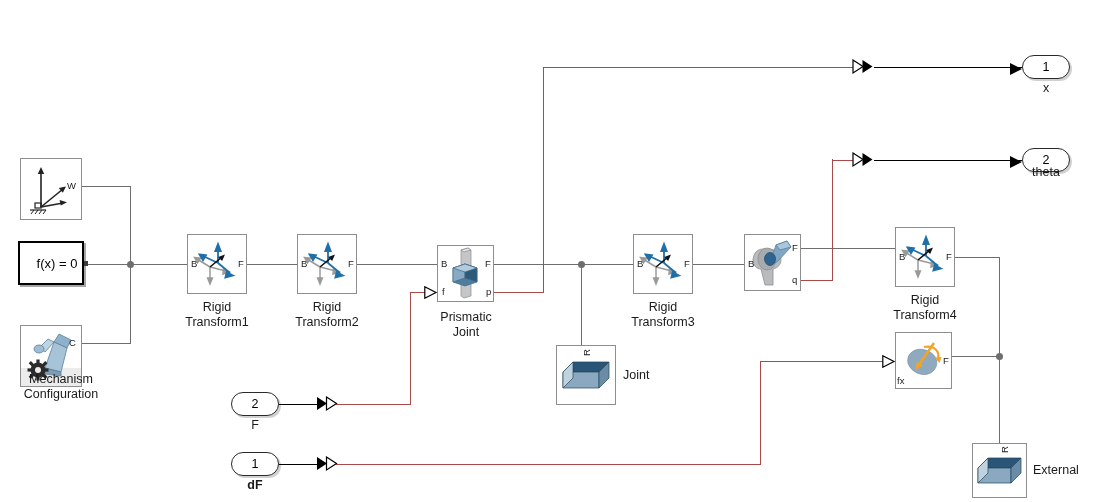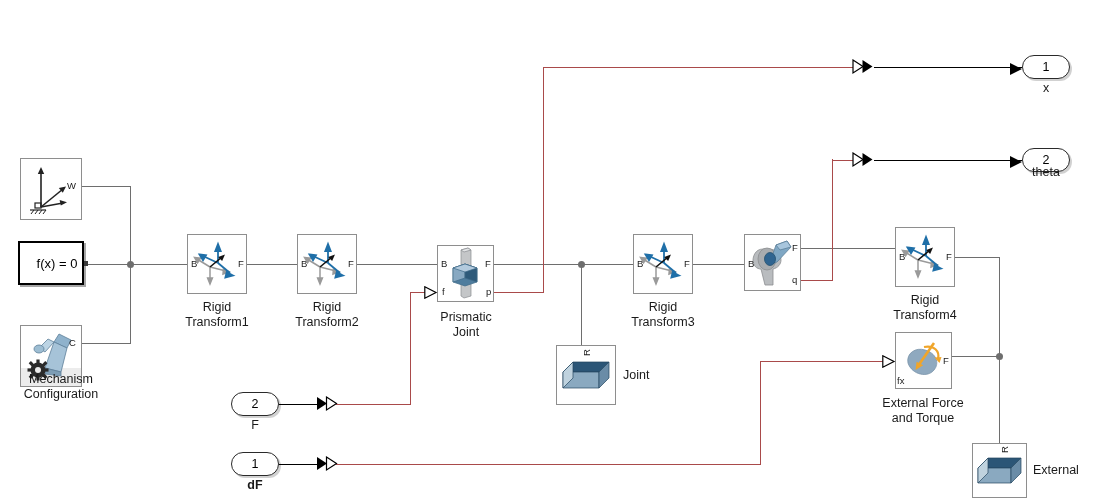--- a/index.html
+++ b/index.html
@@ -384,22 +384,20 @@
       <polygon points="43.5,30 38.5,24.5 45.5,24" fill="#f0a52a"></polygon>
     </svg>
   </div>
   <div class="port-lbl" style="left:897px; top:376px;">fx</div>
   <div class="port-lbl" style="left:943px; top:356px;">F</div>
   <div class="arrowhead" style="left:882px; top:354px;">
     <svg width="14" height="13" viewBox="0 0 14 13">
         <polygon points="0.8,0.8 12,6.5 0.8,12.2" fill="#fff" stroke="#000" stroke-width="1.2"></polygon>
       </svg>
   </div>
-  <div class="blk-label" style="left:849px; top:396px; width:148px;"><span>External Force
-and Torque</span></div>
 
   <div class="block" style="left:972px; top:443px; width:55px; height:55px;">
     <svg class="icon-svg" width="53" height="53" viewBox="0 0 53 53" style="left:0; top:0;">
       <polygon points="5,24 15,14 48,14 38,24" fill="#2b5576" stroke="#24465f" stroke-width="0.7"></polygon>
       <polygon points="5,24 38,24 38,39 5,39" fill="#8aa9c0" stroke="#24465f" stroke-width="0.7"></polygon>
       <polygon points="38,24 48,14 48,29 38,39" fill="#6a8ca7" stroke="#24465f" stroke-width="0.7"></polygon>
       <polygon points="5,24 15,14 15,29 5,39" fill="#bfd2de" stroke="#24465f" stroke-width="0.7"></polygon>
     </svg>
   </div>
   <div class="port-lbl rot" style="left:1000px; top:453px;">R</div>

